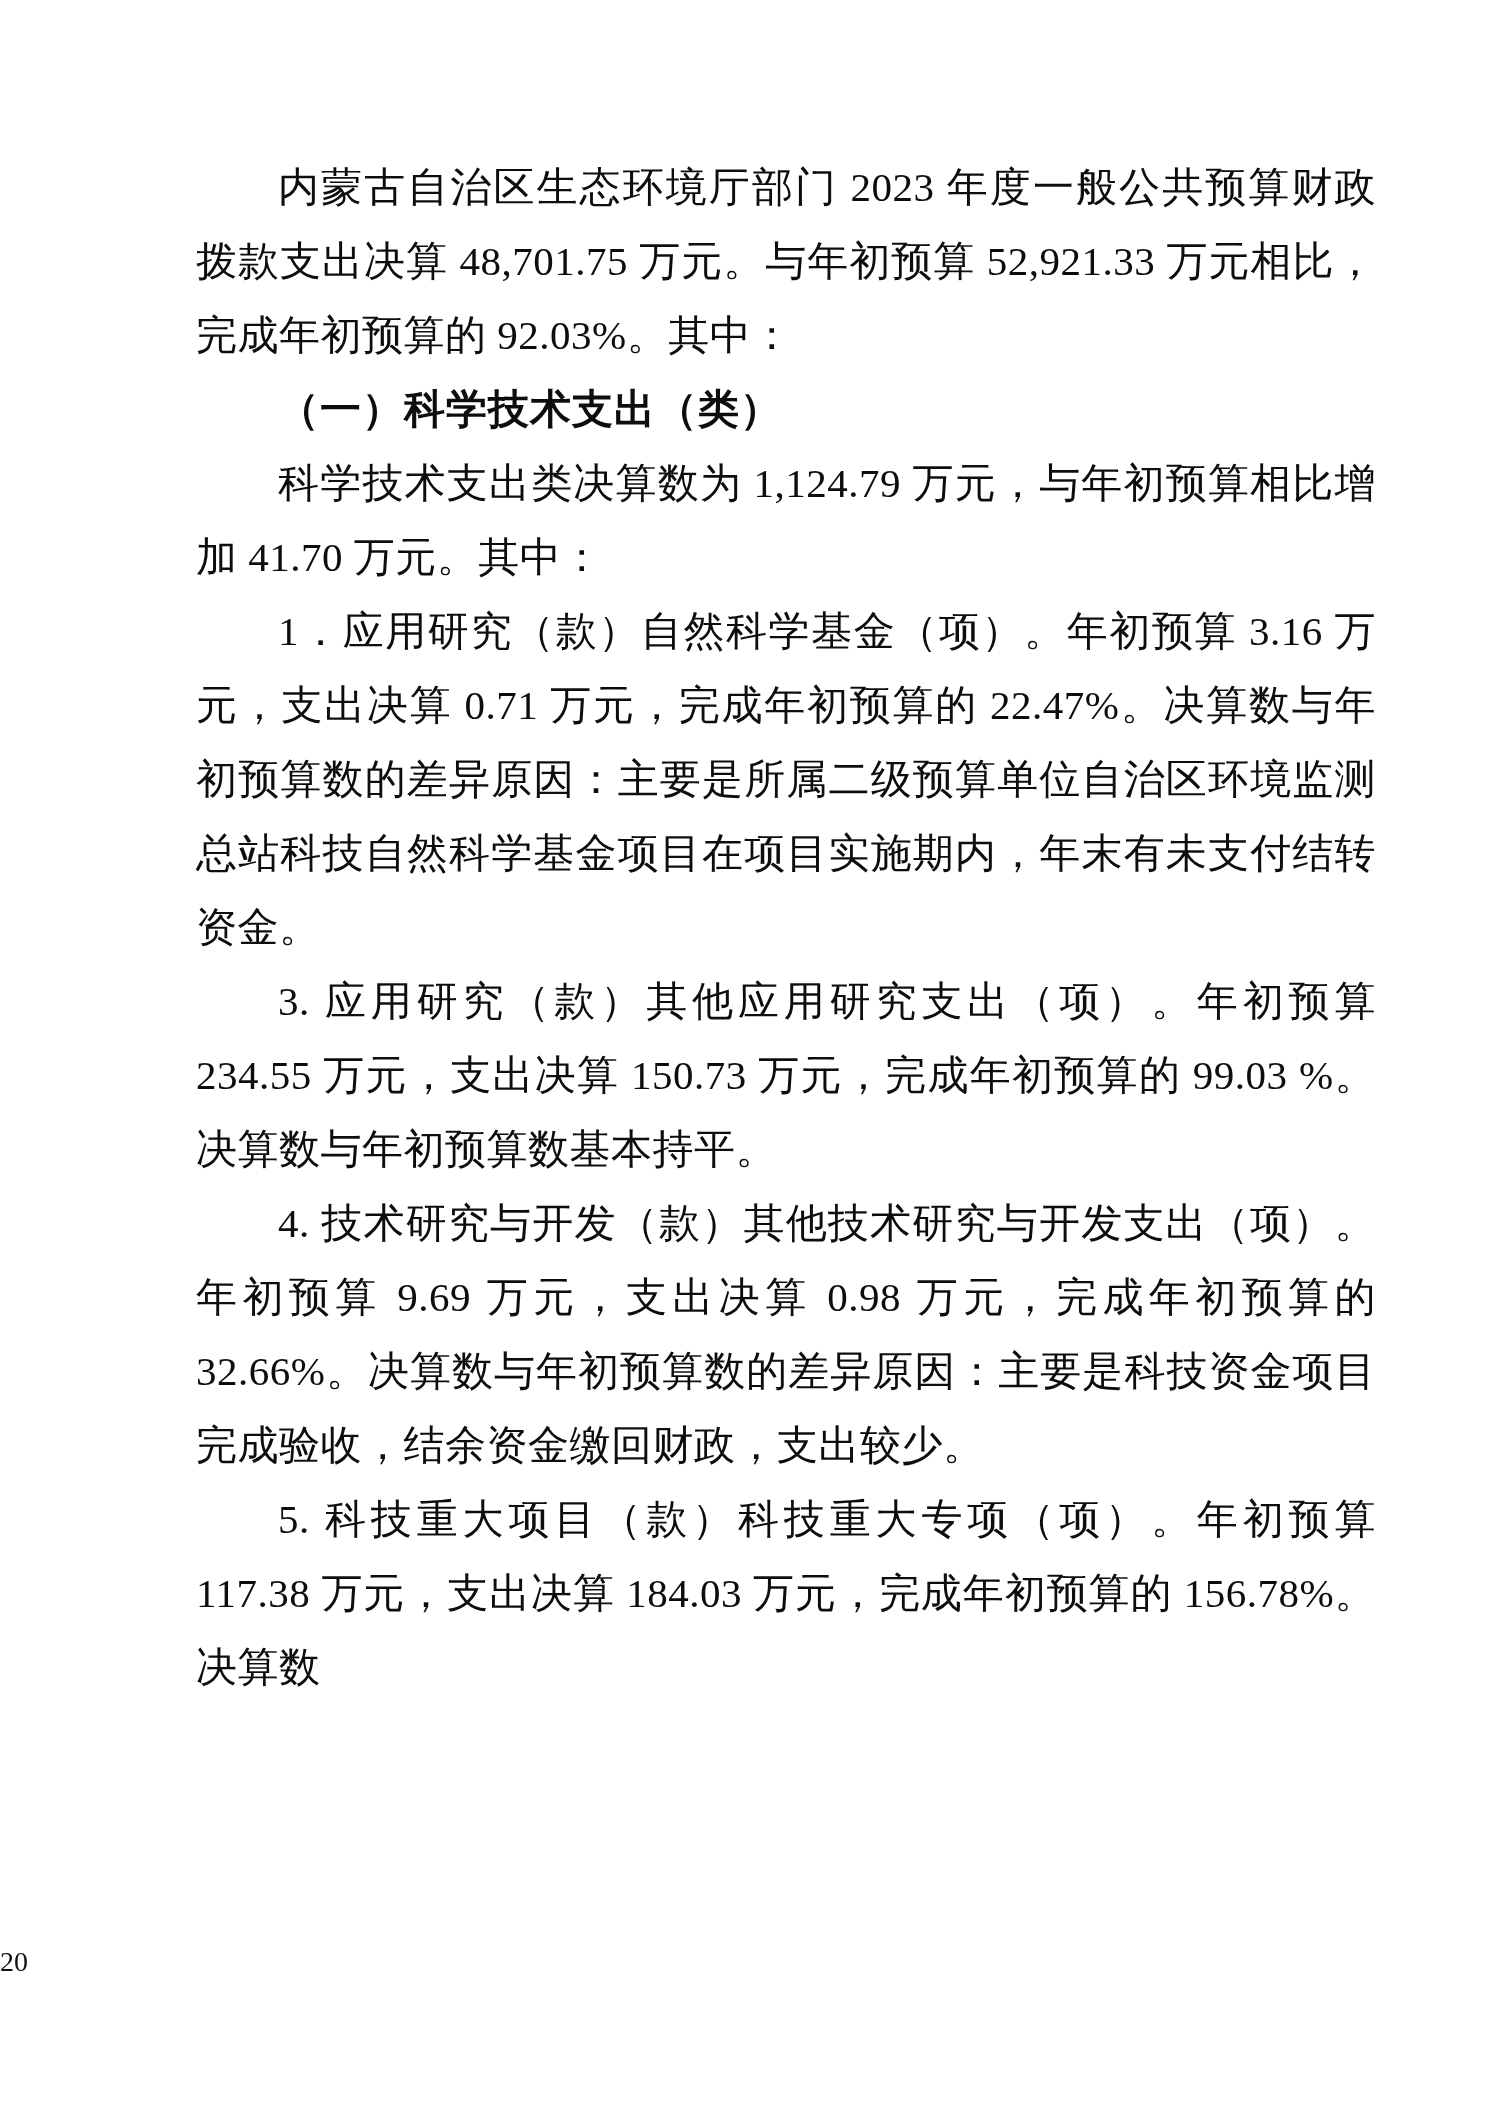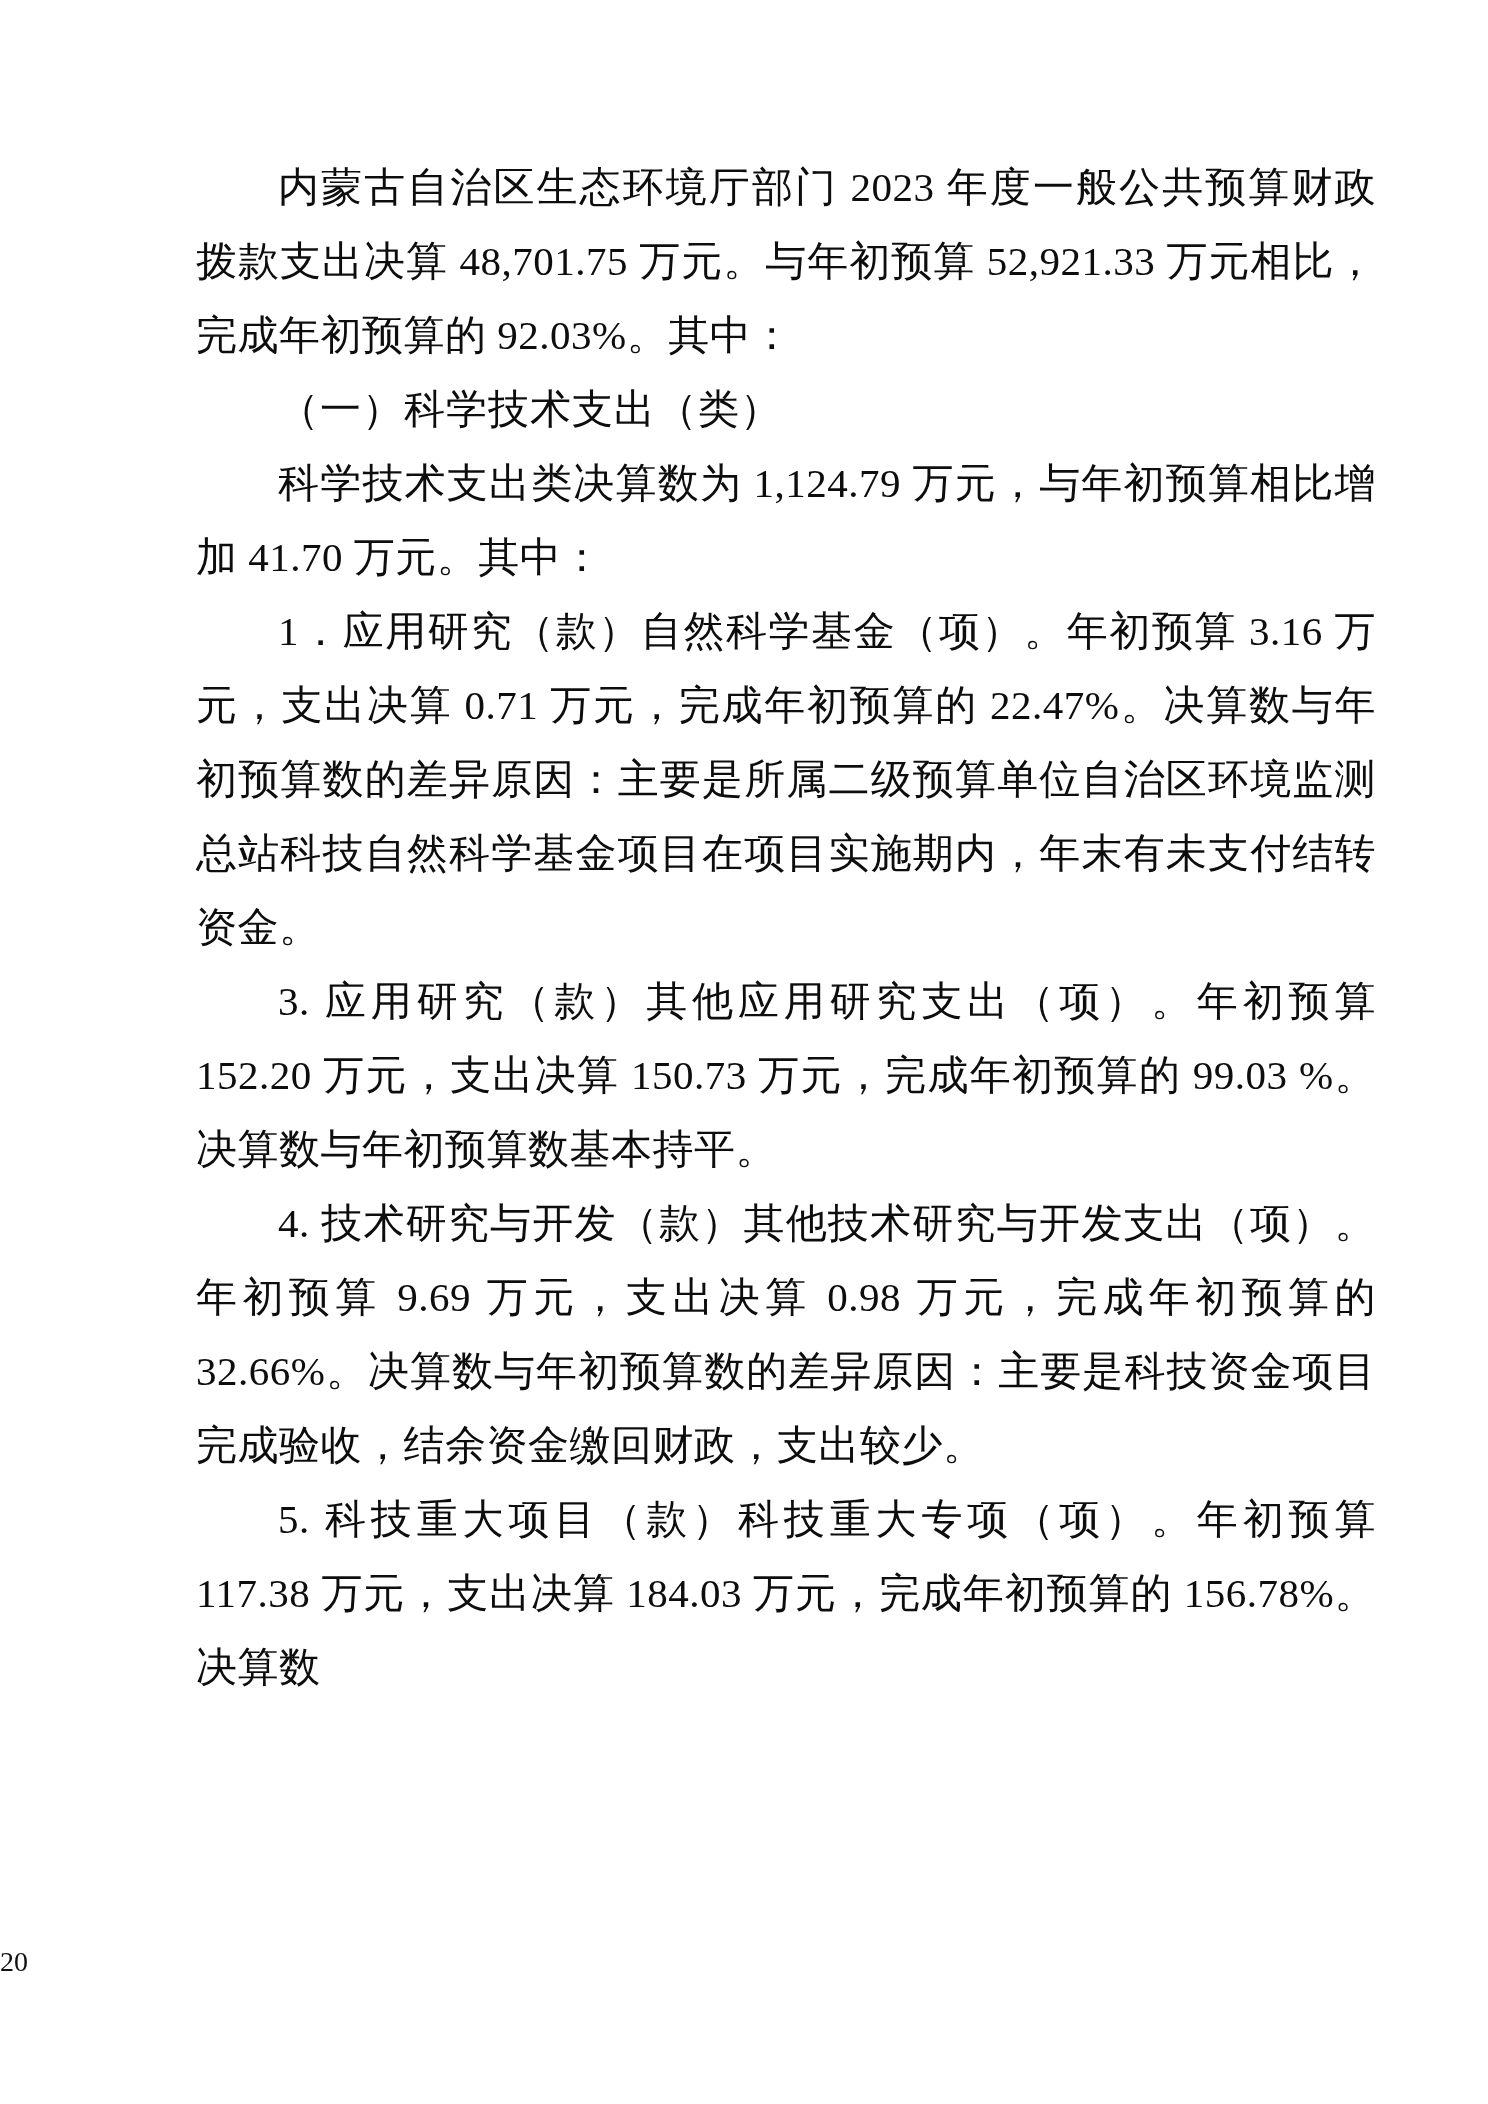--- a/index.html
+++ b/index.html
@@ -30,21 +30,21 @@
     line-height: 74px;
     letter-spacing: 0.5px;
     text-align: justify;
     text-justify: inter-ideograph;
   }
   p {
     margin: 0;
     text-indent: 2em;
   }
   p.heading {
-    font-weight: normal;
+    font-weight: bold;
     text-indent: 2em;
     letter-spacing: 1px;
   }
   .page-number {
     position: absolute;
     bottom: 126px;
     left: 0;
     width: 1488px;
     text-align: left;
     font-size: 28px;
@@ -54,19 +54,19 @@
 </style>
 </head>
 <body>
 
 <div class="page">
   <div class="body-text">
     <p>内蒙古自治区生态环境厅部门 2023 年度一般公共预算财政拨款支出决算 48,701.75 万元。与年初预算 52,921.33 万元相比，完成年初预算的 92.03%。其中：</p>
     <p class="heading">（一）科学技术支出（类）</p>
     <p>科学技术支出类决算数为 1,124.79 万元，与年初预算相比增加 41.70 万元。其中：</p>
     <p>1．应用研究（款）自然科学基金（项）。年初预算 3.16 万元，支出决算 0.71 万元，完成年初预算的 22.47%。决算数与年初预算数的差异原因：主要是所属二级预算单位自治区环境监测总站科技自然科学基金项目在项目实施期内，年末有未支付结转资金。</p>
-    <p>3. 应用研究（款）其他应用研究支出（项）。年初预算 152.20 万元，支出决算 150.73 万元，完成年初预算的 99.03 %。决算数与年初预算数基本持平。</p>
+    <p>3. 应用研究（款）其他应用研究支出（项）。年初预算 234.55 万元，支出决算 150.73 万元，完成年初预算的 99.03 %。决算数与年初预算数基本持平。</p>
     <p>4. 技术研究与开发（款）其他技术研究与开发支出（项）。年初预算 9.69 万元，支出决算 0.98 万元，完成年初预算的 32.66%。决算数与年初预算数的差异原因：主要是科技资金项目完成验收，结余资金缴回财政，支出较少。</p>
     <p>5. 科技重大项目（款）科技重大专项（项）。年初预算 117.38 万元，支出决算 184.03 万元，完成年初预算的 156.78%。决算数</p>
   </div>
 </div>
 
 <div class="page-number">20</div>
 
 </body></html>

